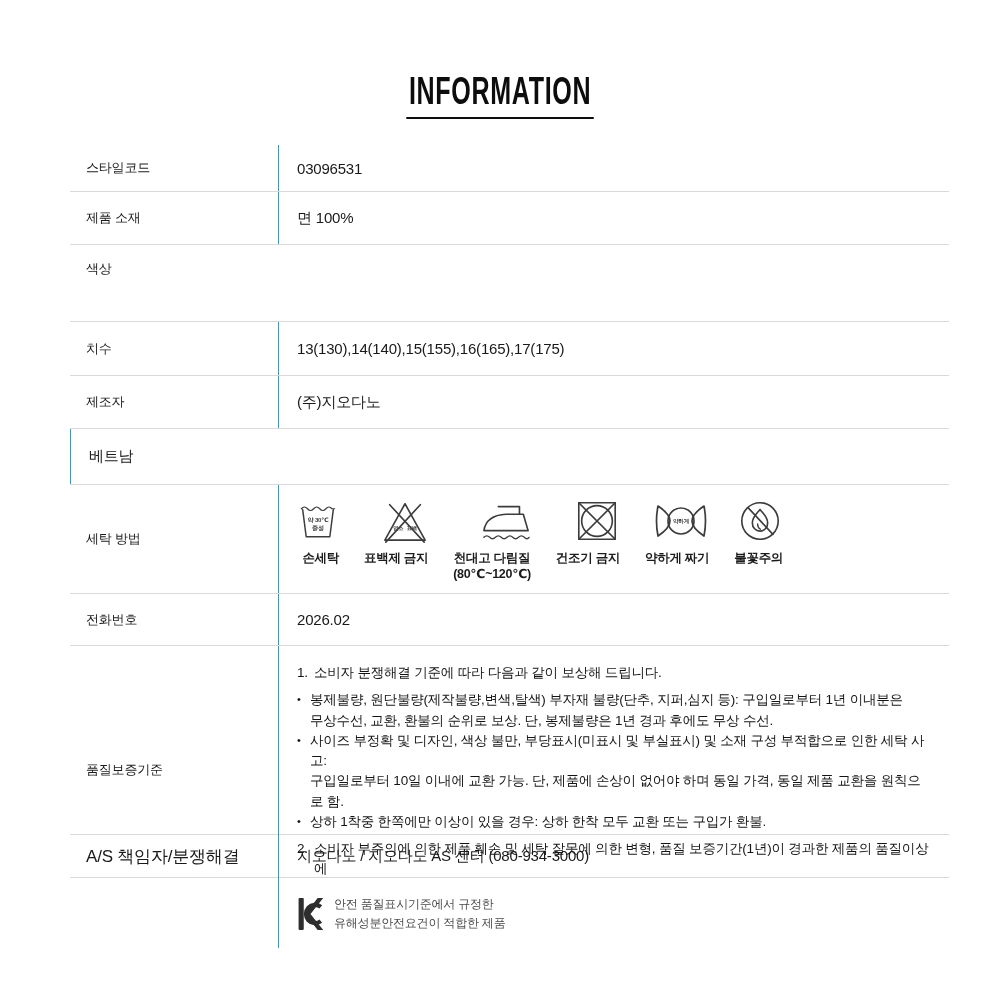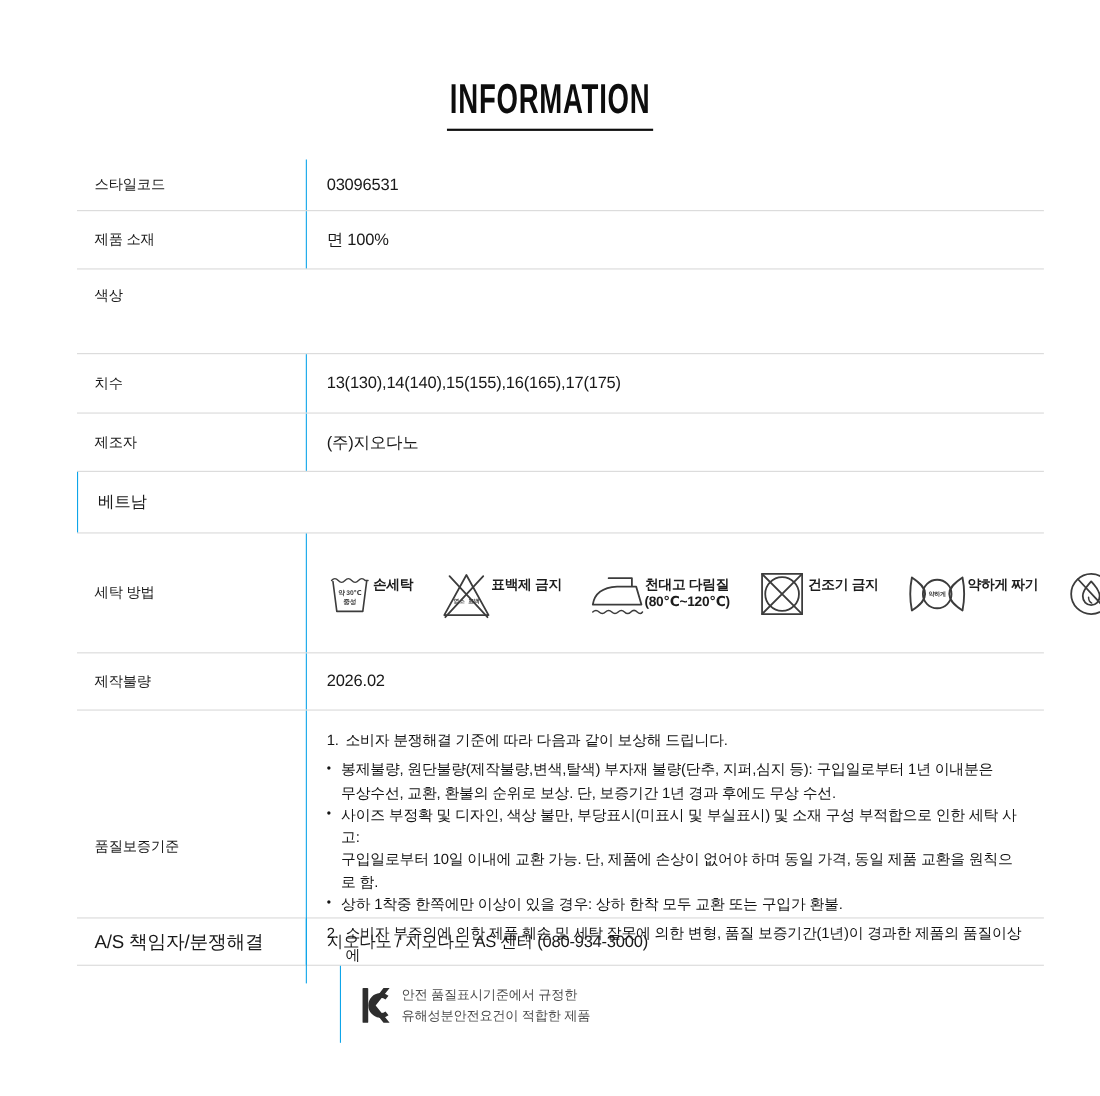--- a/index.html
+++ b/index.html
@@ -29,25 +29,25 @@
     display:flex;align-items:center;
     padding-left:16px;font-size:13px;color:#191919;letter-spacing:-0.2px;
   }
   .cell-value{
     display:flex;align-items:center;
     border-left:1px solid #0ea5e9;
     padding-left:18px;font-size:15px;color:#191919;letter-spacing:-0.2px;
   }
   .h46{height:46px;} .h52{height:52px;} .h76{height:76px;} .h53{height:53px;}
   .h55{height:55px;} .h108{height:108px;} .h51{height:51px;} .h188{height:188px;}
-  .h42{height:42px;} .h70{height:70px;gap:31px;}
+  .h42{height:42px;} .h70{height:70px;}
   .top-align .cell-label,.top-align .cell-value{align-items:flex-start;padding-top:15px;}
   
   .care-strip{display:flex;align-items:flex-start;gap:25px;padding-top:2px;}
-  .care-item{display:flex;flex-direction:row;align-items:flex-start;}
+  .care-item{display:flex;flex-direction:column;align-items:flex-end;}
   .care-item svg{display:block;}
   .care-label{
     margin-top:7px;font-size:12.5px;font-weight:700;color:#1c1c1c;
     white-space:nowrap;text-align:center;line-height:1.25;letter-spacing:-0.3px;
   }
   .care-label .sub{display:block;font-weight:700;}
   .icon-stroke{fill:none;stroke:#3c3c3c;stroke-width:1.7;stroke-linejoin:round;stroke-linecap:round;}
   .icon-thin{fill:none;stroke:#3c3c3c;stroke-width:1.4;stroke-linejoin:round;stroke-linecap:round;}
   .icon-tinytext{fill:#3c3c3c;font-size:7px;font-weight:700;}
   .icon-microtext{fill:#3c3c3c;font-size:5.5px;font-weight:700;}
@@ -167,37 +167,37 @@
             <path class="icon-stroke" d="M11.5 10 L37.5 38"></path>
           </svg>
           <div class="care-label">불꽃주의</div>
         </div>
 
       </div>
     </div>
   </div>
 
   <div class="row h51">
-    <div class="cell-label">제작불량</div>
+    <div class="cell-label">전화번호</div>
     <div class="cell-value">2026.02</div>
   </div>
 
   <div class="row h188">
     <div class="cell-label">품질보증기준</div>
     <div class="cell-value warranty-box">
       <div class="wline num">
         <span class="wmark">1.</span>
           <span>소비자 분쟁해결 기준에 따라 다음과 같이 보상해 드립니다.</span>
       </div>
       <div class="wline bullet gap">
         <span class="wmark">•</span>
           <span>봉제불량, 원단불량(제작불량,변색,탈색) 부자재 불량(단추, 지퍼,심지 등): 구입일로부터 1년 이내분은</span>
       </div>
       <div class="wline cont">
-        <span>무상수선, 교환, 환불의 순위로 보상. 단, 보증기간 1년 경과 후에도 무상 수선.</span>
+        <span>무상수선, 교환, 환불의 순위로 보상. 단, 봉제불량은 1년 경과 후에도 무상 수선.</span>
       </div>
       <div class="wline bullet">
         <span class="wmark">•</span>
           <span>사이즈 부정확 및 디자인, 색상 불만, 부당표시(미표시 및 부실표시) 및 소재 구성 부적합으로 인한 세탁 사고:</span>
       </div>
       <div class="wline cont">
         <span>구입일로부터 10일 이내에 교환 가능. 단, 제품에 손상이 없어야 하며 동일 가격, 동일 제품 교환을 원칙으로 함.</span>
       </div>
       <div class="wline bullet">
         <span class="wmark">•</span>

